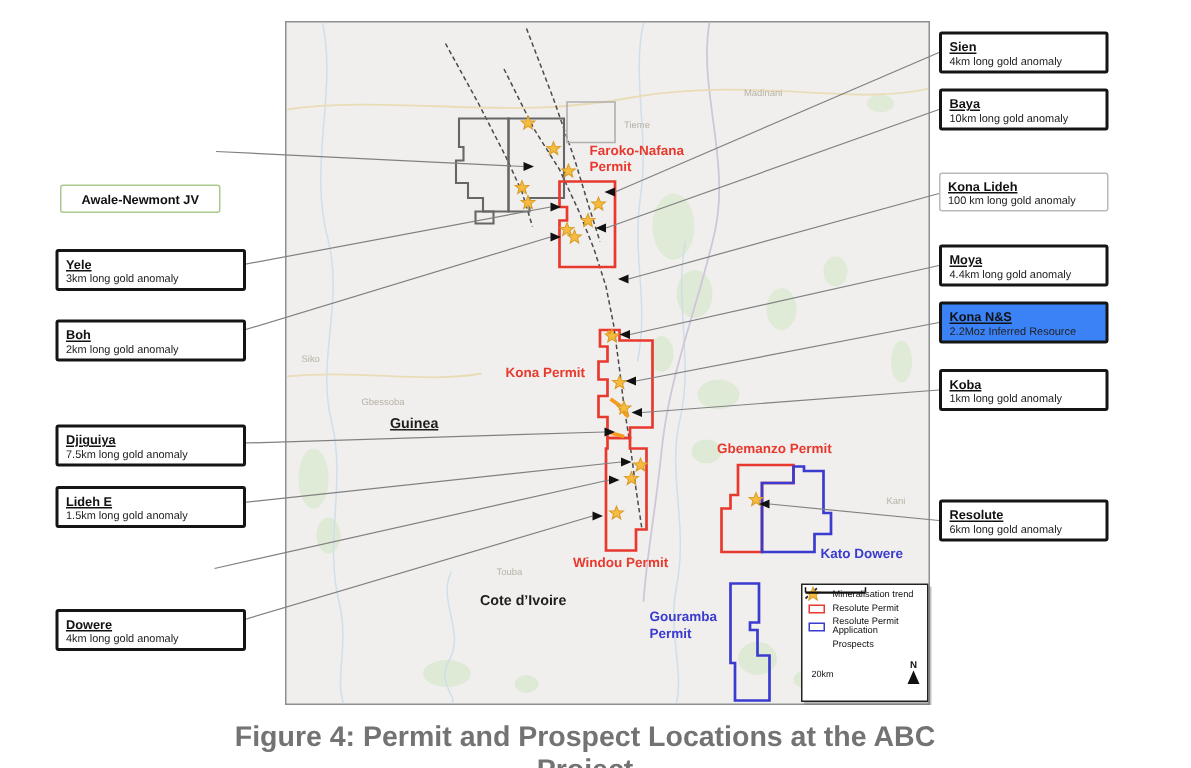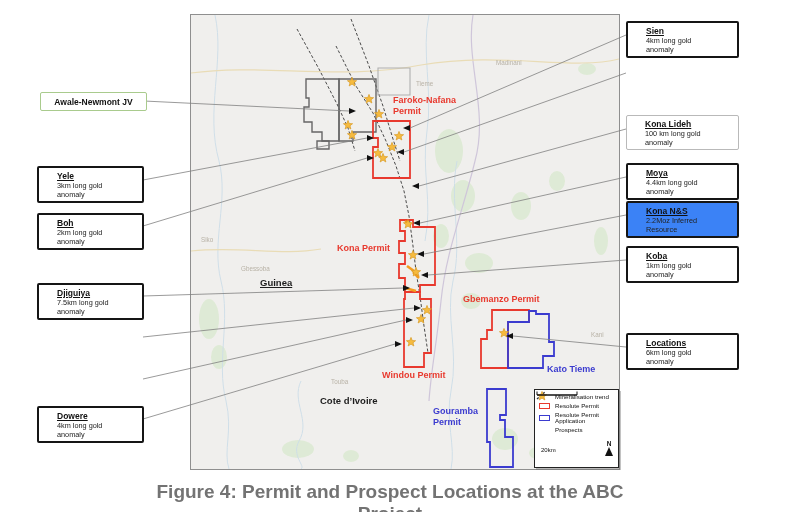--- a/index.html
+++ b/index.html
@@ -10,26 +10,26 @@
              border:1px solid #8f8f8f;box-sizing:border-box;background:#f0efed;}
   .map-frame svg{position:absolute;left:0;top:0;}
   
   .plabel{position:absolute;font-weight:bold;font-size:9px;line-height:11px;white-space:nowrap;}
   .plabel.red{color:#e8392e;}
   .plabel.blue{color:#3b3bcf;}
   .country{position:absolute;font-weight:bold;font-size:9.5px;color:#1d1d1d;white-space:nowrap;}
   .place{position:absolute;font-size:6.3px;color:#b8b2a6;white-space:nowrap;}
   
   .co{position:absolute;background:#ffffff;border:2.2px solid #151515;border-radius:2px;
-      padding:3px 18px 2px;box-sizing:border-box;z-index:5;}
-  .co-left{width:107px;}
+      padding:3px 5px 2px;box-sizing:border-box;z-index:5;}
+  .co-left{width:127px;}
   .co-right{width:113px;}
   .co-title{font-size:8.5px;font-weight:bold;text-decoration:underline;line-height:10px;color:#111;}
   .co-sub{font-size:7.3px;line-height:9px;color:#222;}
-  .co-awale{border:1.6px solid #a9cb8d;text-align:center;padding:4px 2px 3px;width:107px;}
+  .co-awale{border:1.6px solid #a9cb8d;text-align:center;padding:4px 2px 3px;width:107px;margin-top:31px;}
   .co-awale .co-title{text-decoration:none;}
   .co-gray{border:1.4px solid #b9b9b9;}
   .co-fill{background:#3b82f6;}
   
   .legend{position:absolute;left:343px;top:374px;width:85px;height:79px;background:#ffffff;
           border:1.4px solid #222;box-shadow:2px 2px 0 rgba(120,120,120,.45);
           box-sizing:border-box;padding:4px 3px 3px 4px;z-index:4;}
   .lg-row{display:flex;align-items:center;margin-bottom:2px;}
   .lg-icon{width:16px;flex:0 0 16px;display:flex;justify-content:flex-start;align-items:center;}
   .lg-txt{font-size:6.2px;line-height:6.8px;color:#111;}
@@ -138,23 +138,23 @@
         <use href="#star5" transform="translate(410,341)"></use>
         <use href="#star5" transform="translate(503,332)"></use>
       </g>
     </svg>
 
     <div class="plabel red" style="left:202px;top:80px;">
       <div>Faroko-Nafana</div>
       <div>Permit</div>
     </div>
     <div class="plabel red" style="left:146px;top:228px;">Kona Permit</div>
-    <div class="plabel red" style="left:272px;top:279px;">Gbemanzo Permit</div>
+    <div class="plabel red" style="left:287px;top:279px;">Gbemanzo Permit</div>
     <div class="plabel red" style="left:191px;top:355px;">Windou Permit</div>
-    <div class="plabel blue" style="left:356px;top:349px;">Kato Tieme</div>
+    <div class="plabel blue" style="left:356px;top:349px;">Kato Dowere</div>
     <div class="plabel blue" style="left:242px;top:391px;">
       <div>Gouramba</div>
       <div>Permit</div>
     </div>
     <div class="country" style="left:69px;top:262px;text-decoration:underline;">Guinea</div>
     <div class="country" style="left:129px;top:380px;">Cote d’Ivoire</div>
 
     <div class="place" style="left:225px;top:65px;">Tieme</div>
     <div class="place" style="left:305px;top:44px;">Madinani</div>
     <div class="place" style="left:10px;top:221px;">Siko</div>
@@ -252,44 +252,52 @@
     <div class="co-sub">3km long gold anomaly</div>
   </div>
   <div class="co co-left" style="left:37px;top:213px;">
     <div class="co-title">Boh</div>
     <div class="co-sub">2km long gold anomaly</div>
   </div>
   <div class="co co-left" style="left:37px;top:283px;">
     <div class="co-title">Djiguiya</div>
     <div class="co-sub">7.5km long gold anomaly</div>
   </div>
+  <div class="co co-left" style="left:37px;top:324px;">
+    <div class="co-title">Lideh E</div>
+    <div class="co-sub">1.5km long gold anomaly</div>
+  </div>
   <div class="co co-left" style="left:37px;top:406px;">
     <div class="co-title">Dowere</div>
     <div class="co-sub">4km long gold anomaly</div>
   </div>
 
   <div class="co co-right" style="left:626px;top:21px;">
     <div class="co-title">Sien</div>
     <div class="co-sub">4km long gold anomaly</div>
   </div>
+  <div class="co co-right" style="left:626px;top:59px;">
+    <div class="co-title">Baya</div>
+    <div class="co-sub">10km long gold anomaly</div>
+  </div>
   <div class="co co-right co-gray" style="left:626px;top:115px;">
     <div class="co-title">Kona Lideh</div>
     <div class="co-sub">100 km long gold anomaly</div>
   </div>
   <div class="co co-right" style="left:626px;top:163px;">
     <div class="co-title">Moya</div>
     <div class="co-sub">4.4km long gold anomaly</div>
   </div>
   <div class="co co-right co-fill" style="left:626px;top:201px;">
     <div class="co-title">Kona N&amp;S</div>
     <div class="co-sub">2.2Moz Inferred Resource</div>
   </div>
   <div class="co co-right" style="left:626px;top:246px;">
     <div class="co-title">Koba</div>
     <div class="co-sub">1km long gold anomaly</div>
   </div>
   <div class="co co-right" style="left:626px;top:333px;">
-    <div class="co-title">Locations</div>
+    <div class="co-title">Resolute</div>
     <div class="co-sub">6km long gold anomaly</div>
   </div>
 
   <div class="caption">Figure 4: Permit and Prospect Locations at the ABC Project</div>
 </div>
 
 </body></html>

